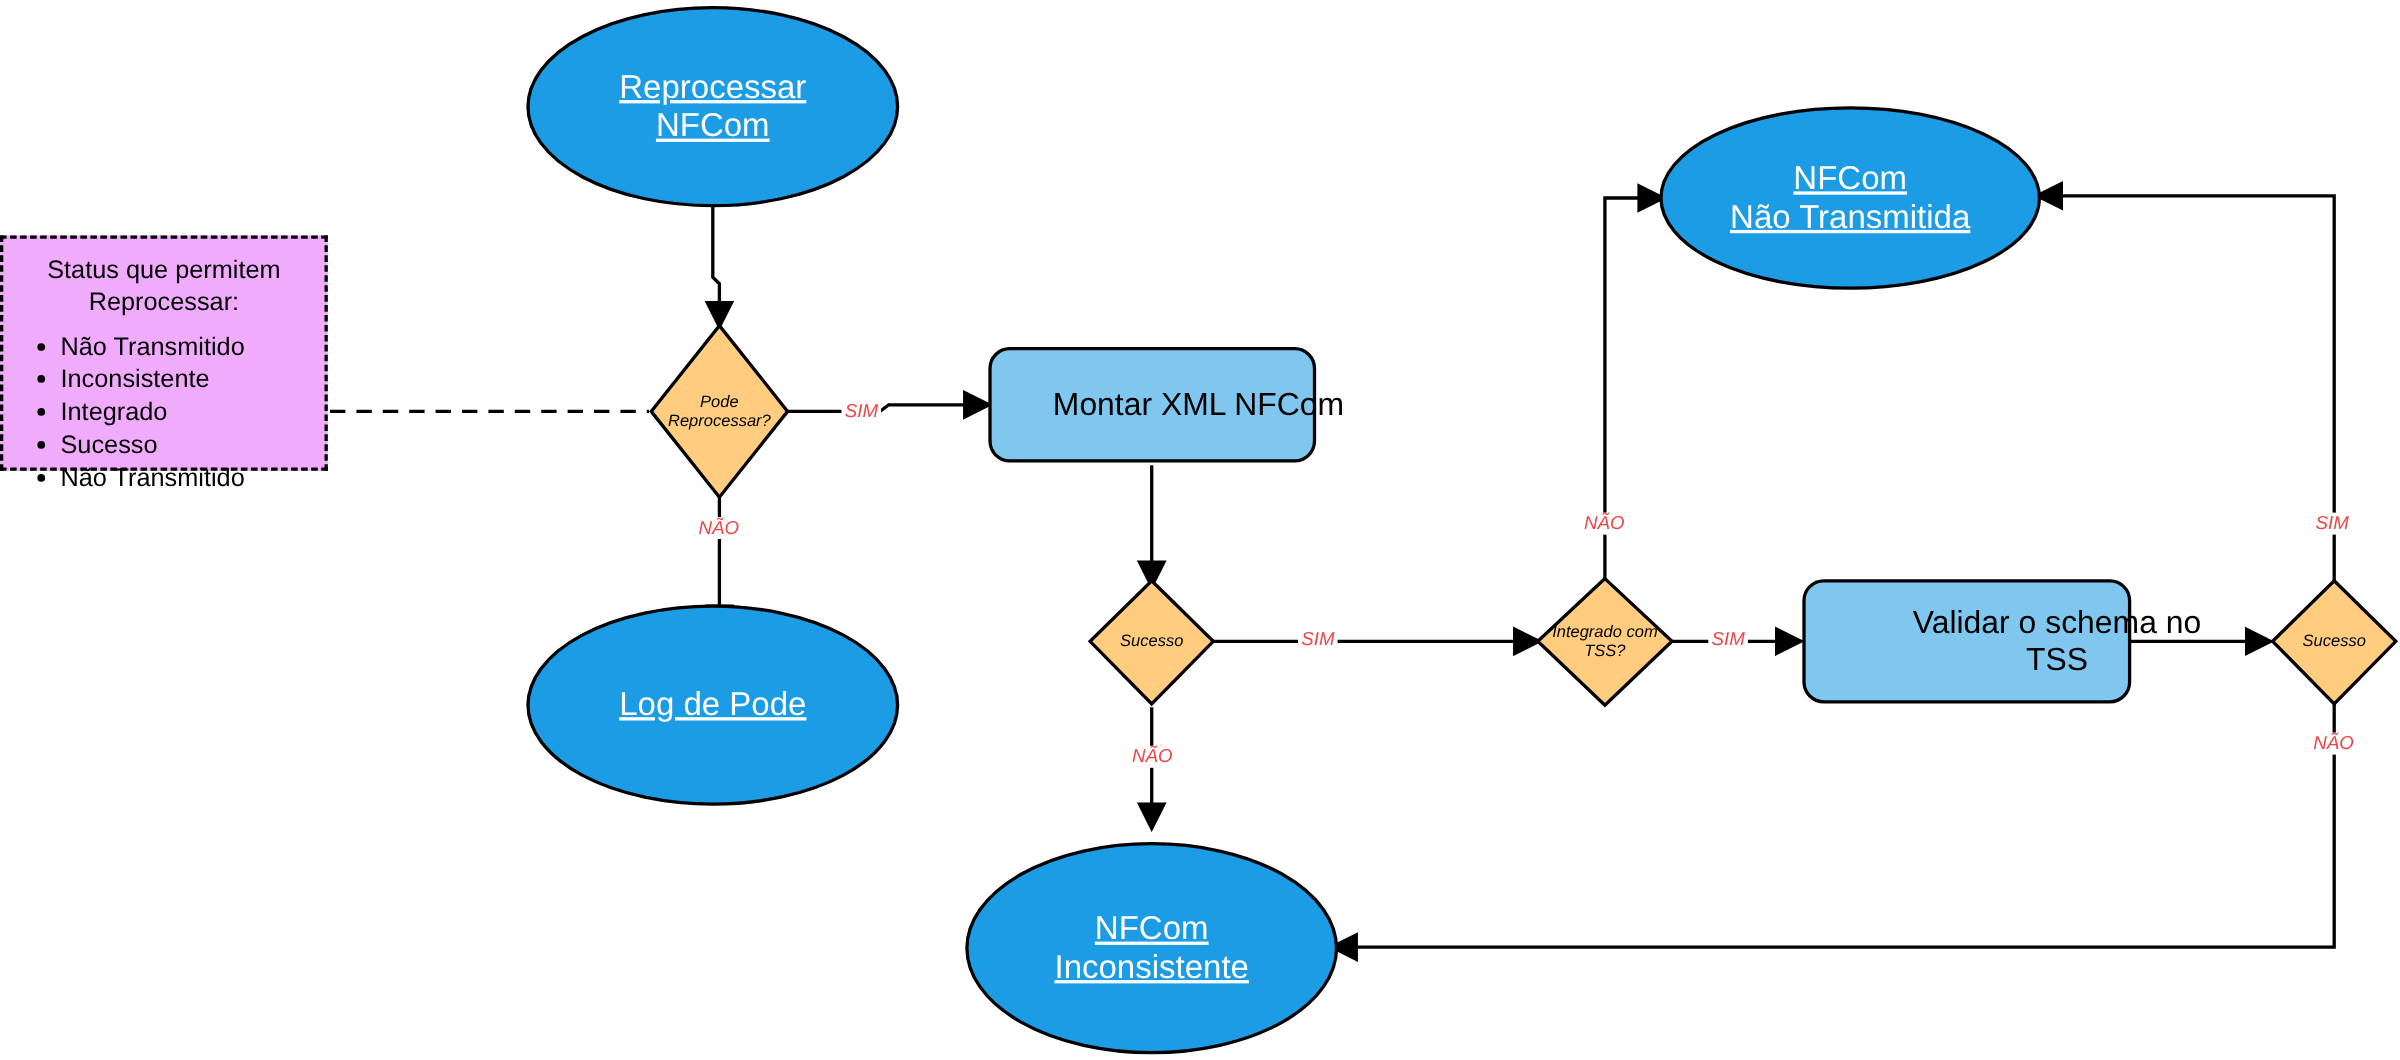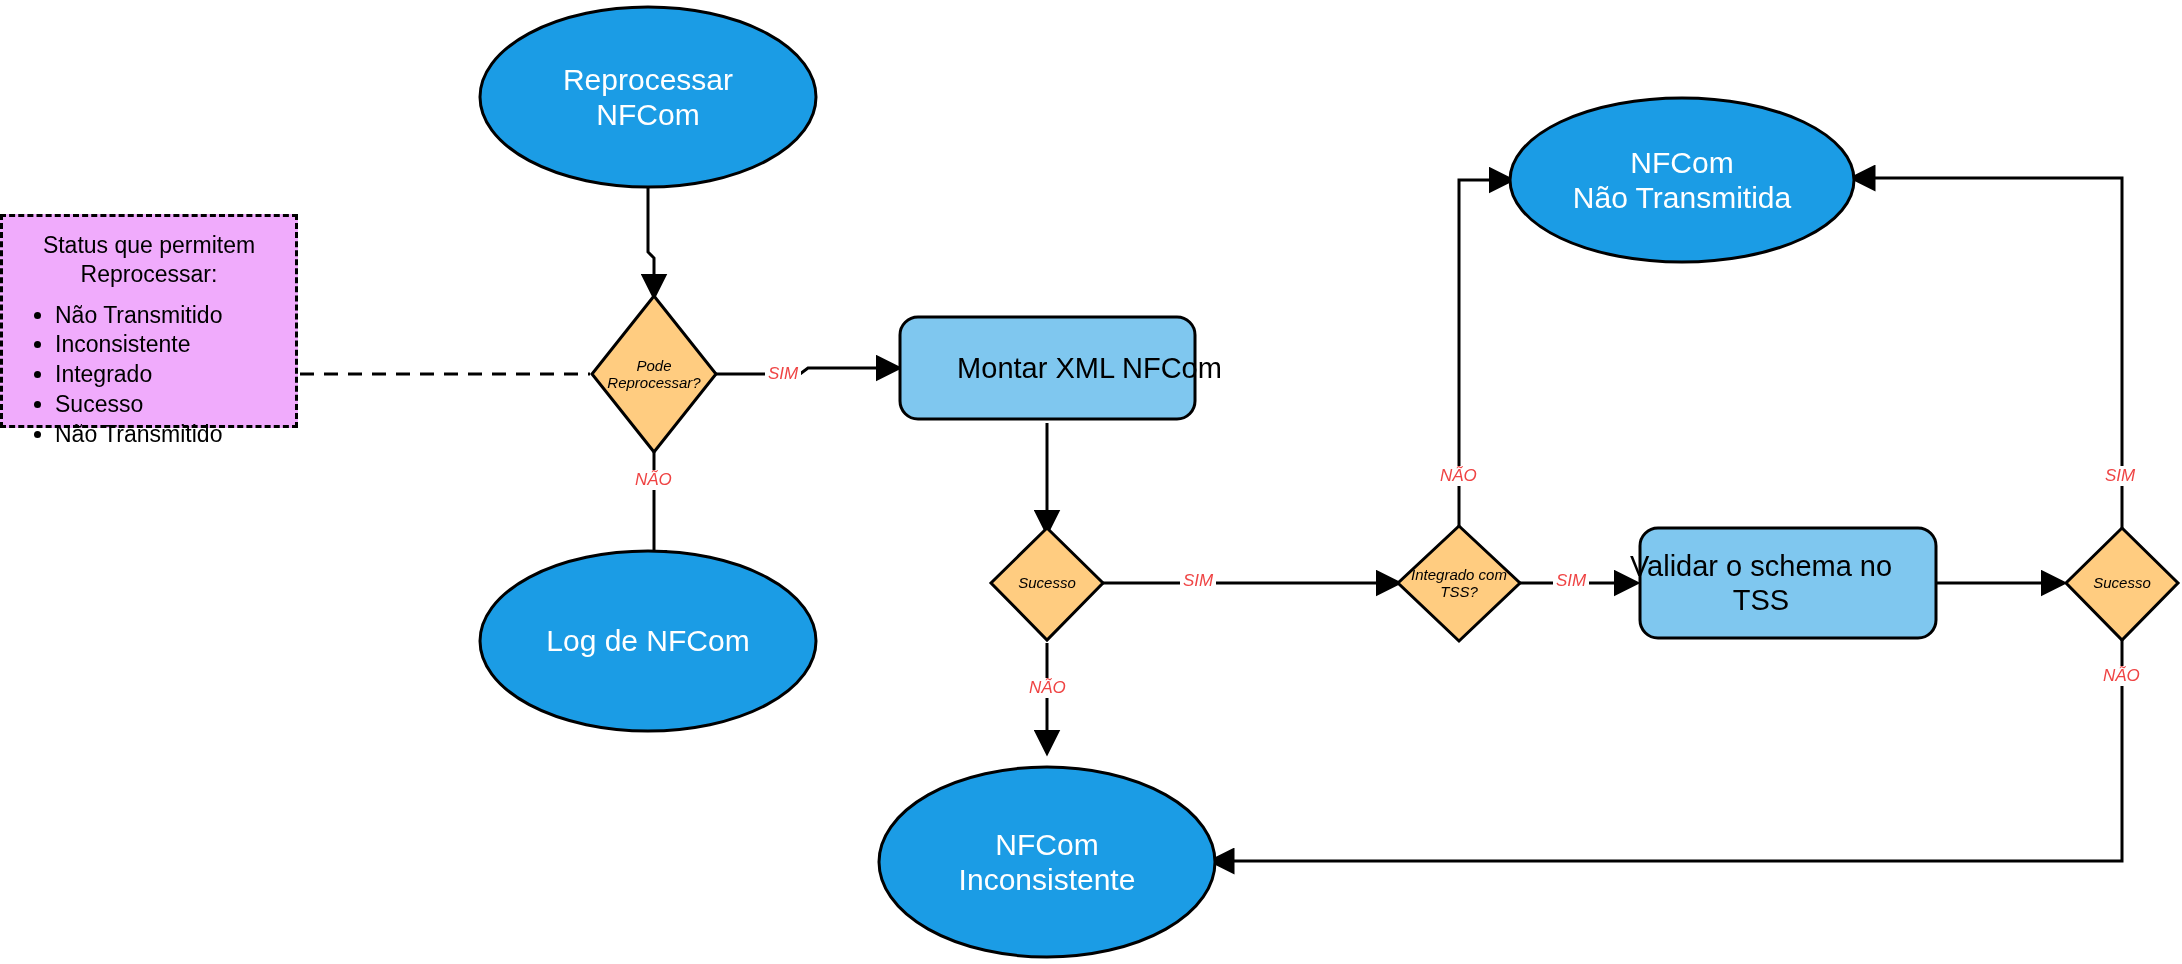--- a/index.html
+++ b/index.html
@@ -30,20 +30,21 @@
     align-items: center;
     justify-content: center;
     text-align: center;
     pointer-events: none;
     white-space: pre-line;
     line-height: 1.18;
   }
   .ellipse-label {
     color: #ffffff;
     font-size: 30px;
+    text-decoration: underline;
   }
   .process-label {
     color: #000000;
     font-size: 29px;
     padding-left: 42px;
   }
   .decision-label {
     color: #000000;
     font-size: 15px;
     line-height: 1.15;
@@ -148,36 +149,36 @@
 
     <polygon points="2122,528 2178,583 2122,640 2066,583" fill="#FFCC80" stroke="#000000" stroke-width="3"></polygon>
   </svg>
 
   <div class="node-label ellipse-label" style="left:480px; top:52px; width:336px; height:90px;">Reprocessar
 NFCom</div>
 
   <div class="node-label decision-label" style="left:580px; top:352px; width:148px; height:44px;">Pode
 Reprocessar?</div>
 
-  <div class="node-label ellipse-label" style="left:480px; top:618px; width:336px; height:46px;">Log de NFCom</div>
+  <div class="node-label ellipse-label" style="left:480px; top:618px; width:336px; height:46px;">Log de Pode</div>
 
   <div class="node-label process-label" style="left:900px; top:345px; width:295px; height:46px;">Montar XML NFCom</div>
 
   <div class="node-label decision-label" style="left:985px; top:571px; width:124px; height:24px;">Sucesso</div>
 
   <div class="node-label ellipse-label" style="left:879px; top:817px; width:336px; height:90px;">NFCom
 Inconsistente</div>
 
   <div class="node-label decision-label" style="left:1383px; top:561px; width:152px; height:44px;">Integrado com
 TSS?</div>
 
   <div class="node-label ellipse-label" style="left:1510px; top:135px; width:344px; height:90px;">NFCom
 Não Transmitida</div>
 
-  <div class="node-label process-label" style="left:1571px; top:547px; width:296px; height:72px;">Validar o schema no
+  <div class="node-label process-label" style="left:1680px; top:547px; width:296px; height:72px;">Validar o schema no
 TSS</div>
 
   <div class="node-label decision-label" style="left:2060px; top:571px; width:124px; height:24px;">Sucesso</div>
 
   <div class="edge-label" style="left:765px; top:364px;">SIM</div>
 
   <div class="edge-label" style="left:632px; top:470px;">NÃO</div>
 
   <div class="edge-label" style="left:1180px; top:571px;">SIM</div>
 

